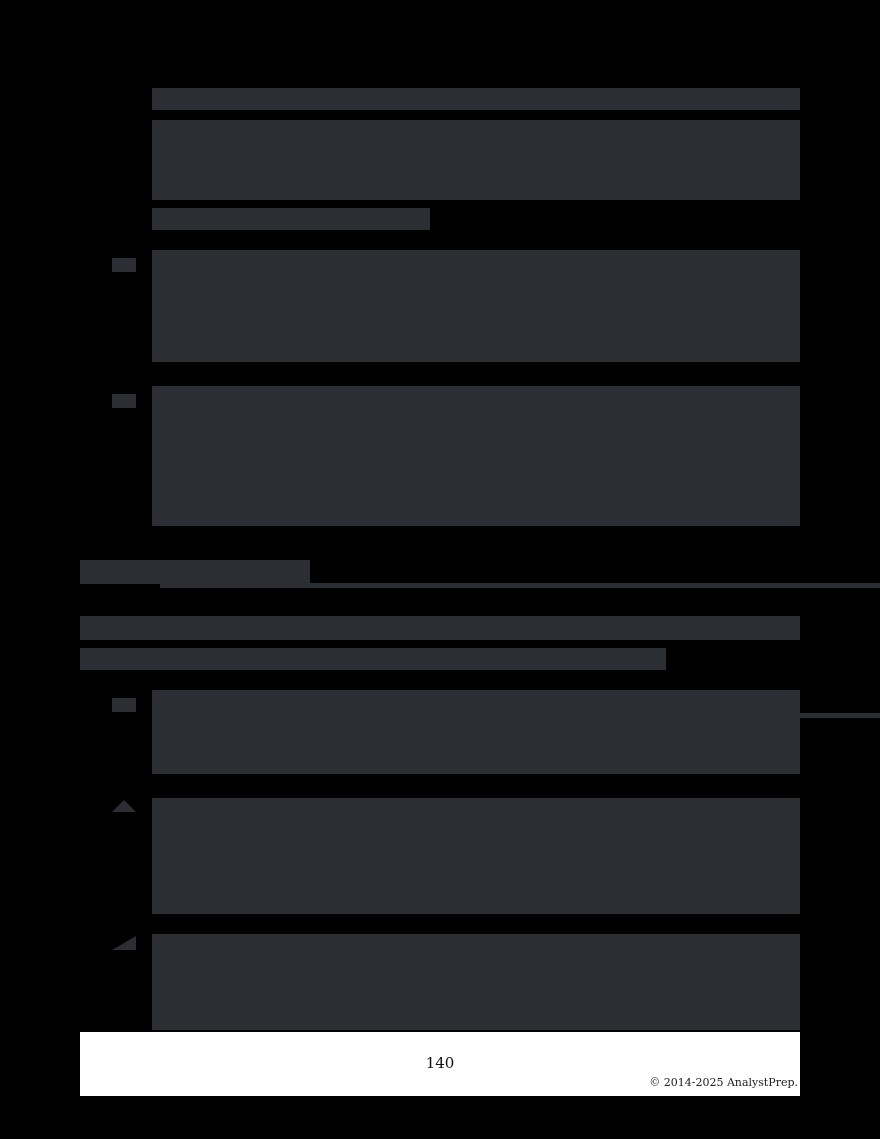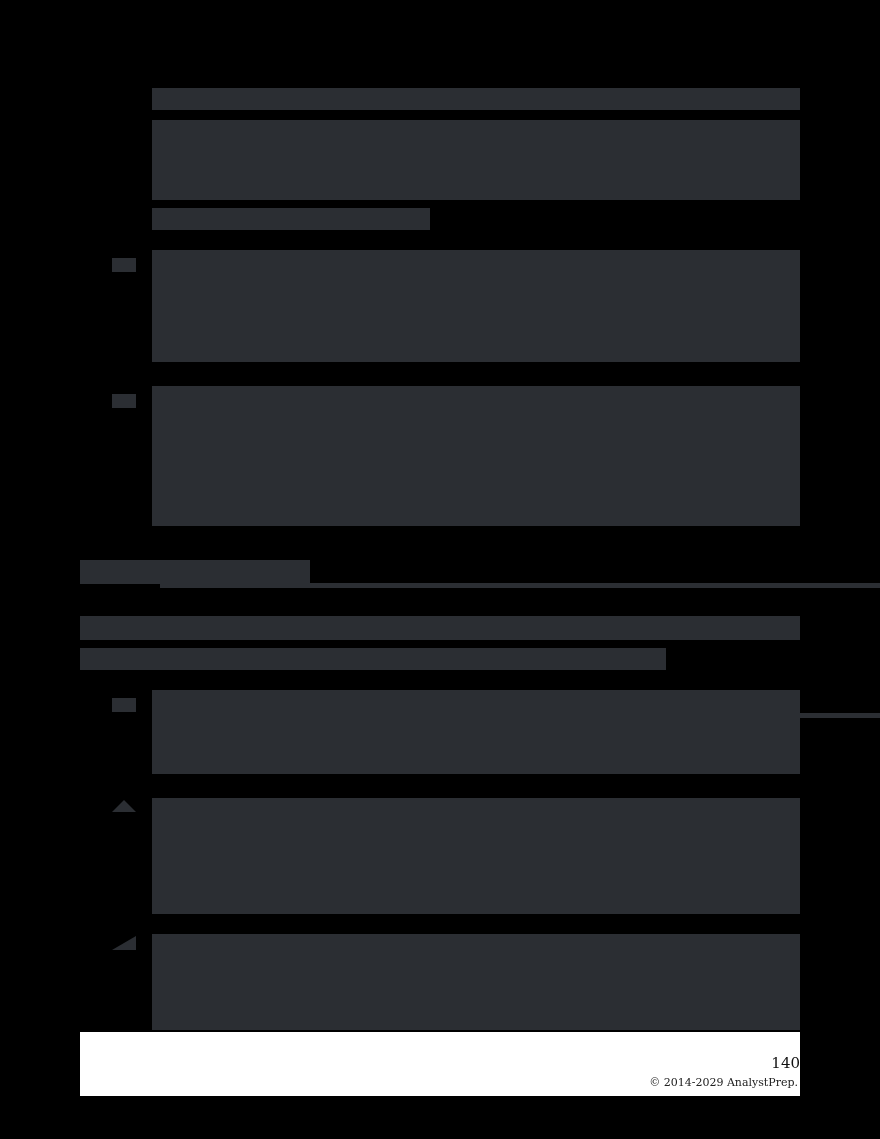--- a/index.html
+++ b/index.html
@@ -1,20 +1,20 @@
 <!DOCTYPE html>
 <html><head>
 <meta charset="utf-8">
 <style>
   html,body{margin:0;padding:0;background:#000;}
   body{width:880px;height:1139px;position:relative;overflow:hidden;font-family:"DejaVu Serif",serif;}
   .blk{position:absolute;background:#2b2e33;}
   .bl{position:absolute;background:#2b2e33;}
   .footer{position:absolute;left:80px;top:1032px;width:720px;height:64px;background:#fff;}
-  .pagenum{position:absolute;left:0;width:100%;top:22px;text-align:right;font-size:15px;color:#111;font-family:"DejaVu Serif",serif;}
+  .pagenum{position:absolute;left:0;width:100%;top:22px;text-align:center;font-size:15px;color:#111;font-family:"DejaVu Serif",serif;}
   .copy{position:absolute;right:2px;top:44px;font-size:11px;color:#222;font-family:"DejaVu Serif",serif;}
   .rule{position:absolute;background:#2b2e33;height:5px;}
 </style>
 </head>
 <body>
 
 <div>
 
   <div>
     <div class="blk" style="left:152px;top:88px;width:648px;height:22px;"></div>
@@ -53,15 +53,15 @@
     <div class="blk" style="left:152px;top:798px;width:648px;height:116px;"></div>
   </div>
 
   <div>
     <div class="bl" style="left:112px;top:936px;width:24px;height:14px;clip-path:polygon(100% 0,100% 100%,0 100%);"></div>
     <div class="blk" style="left:152px;top:934px;width:648px;height:96px;"></div>
   </div>
 
   <div class="footer">
     <div class="pagenum">140</div>
-    <div class="copy">© 2014-2029 AnalystPrep.</div>
+    <div class="copy">© 2014-2025 AnalystPrep.</div>
   </div>
 </div>
 
 </body></html>

